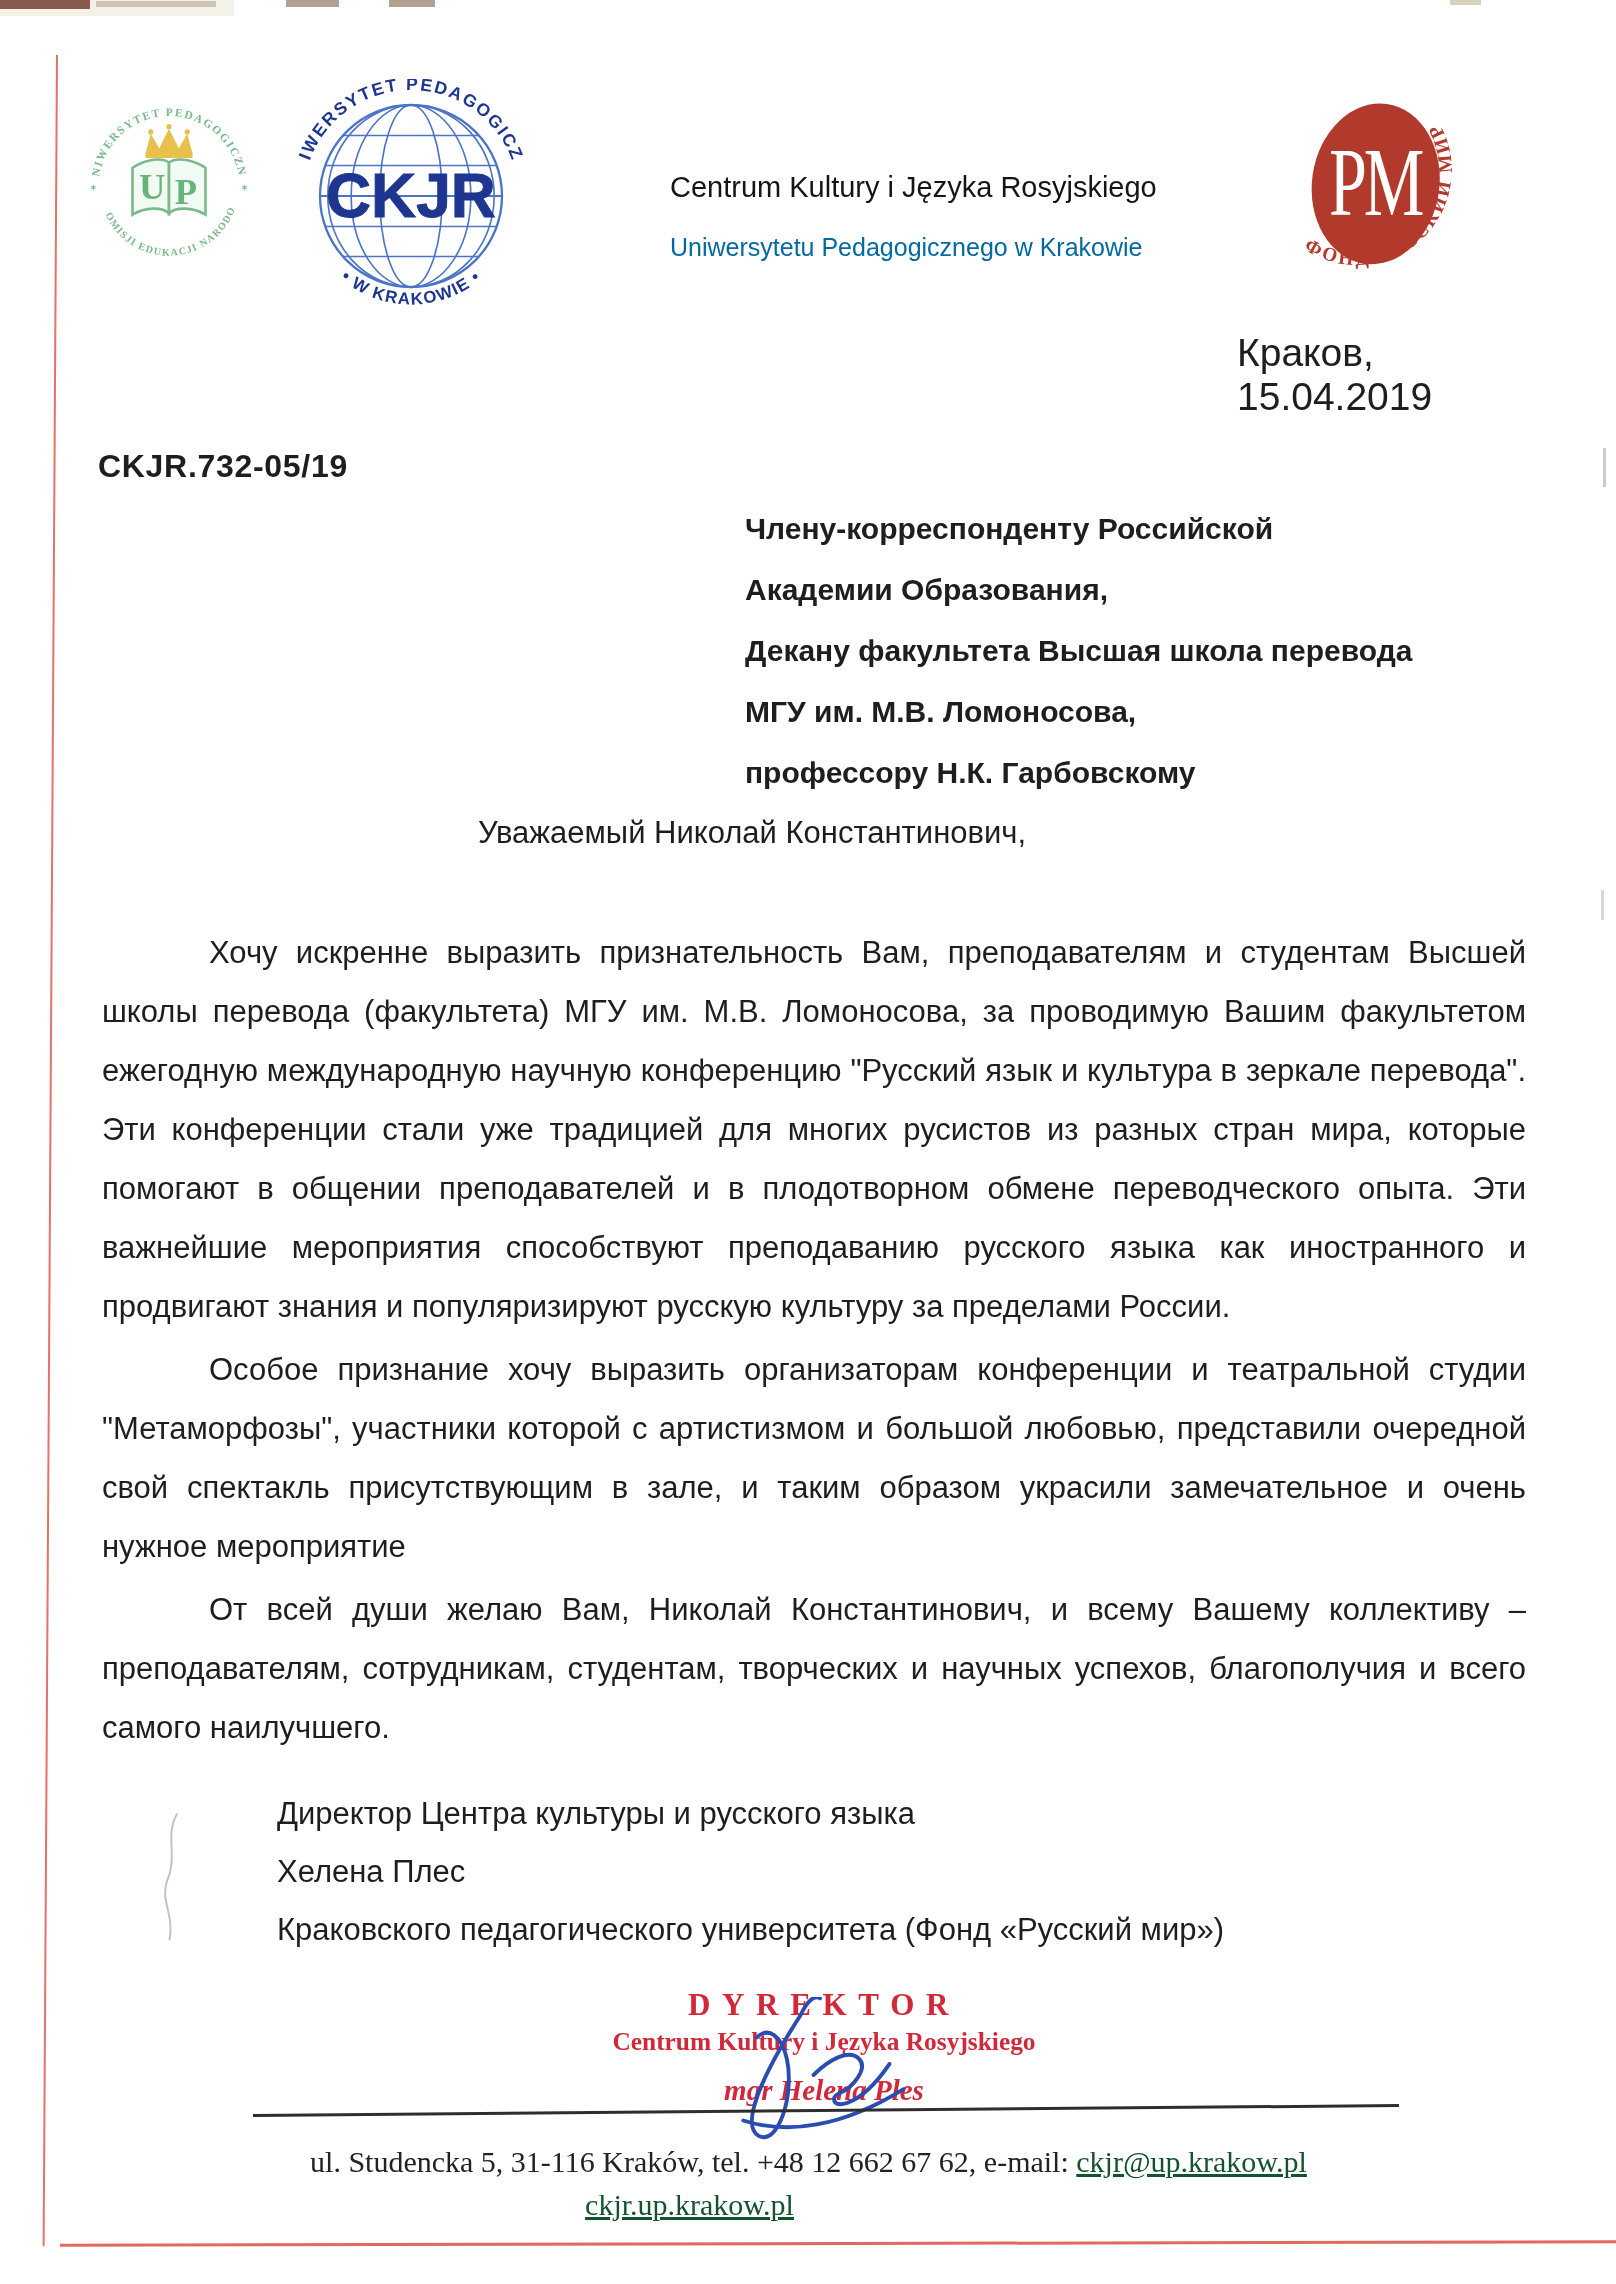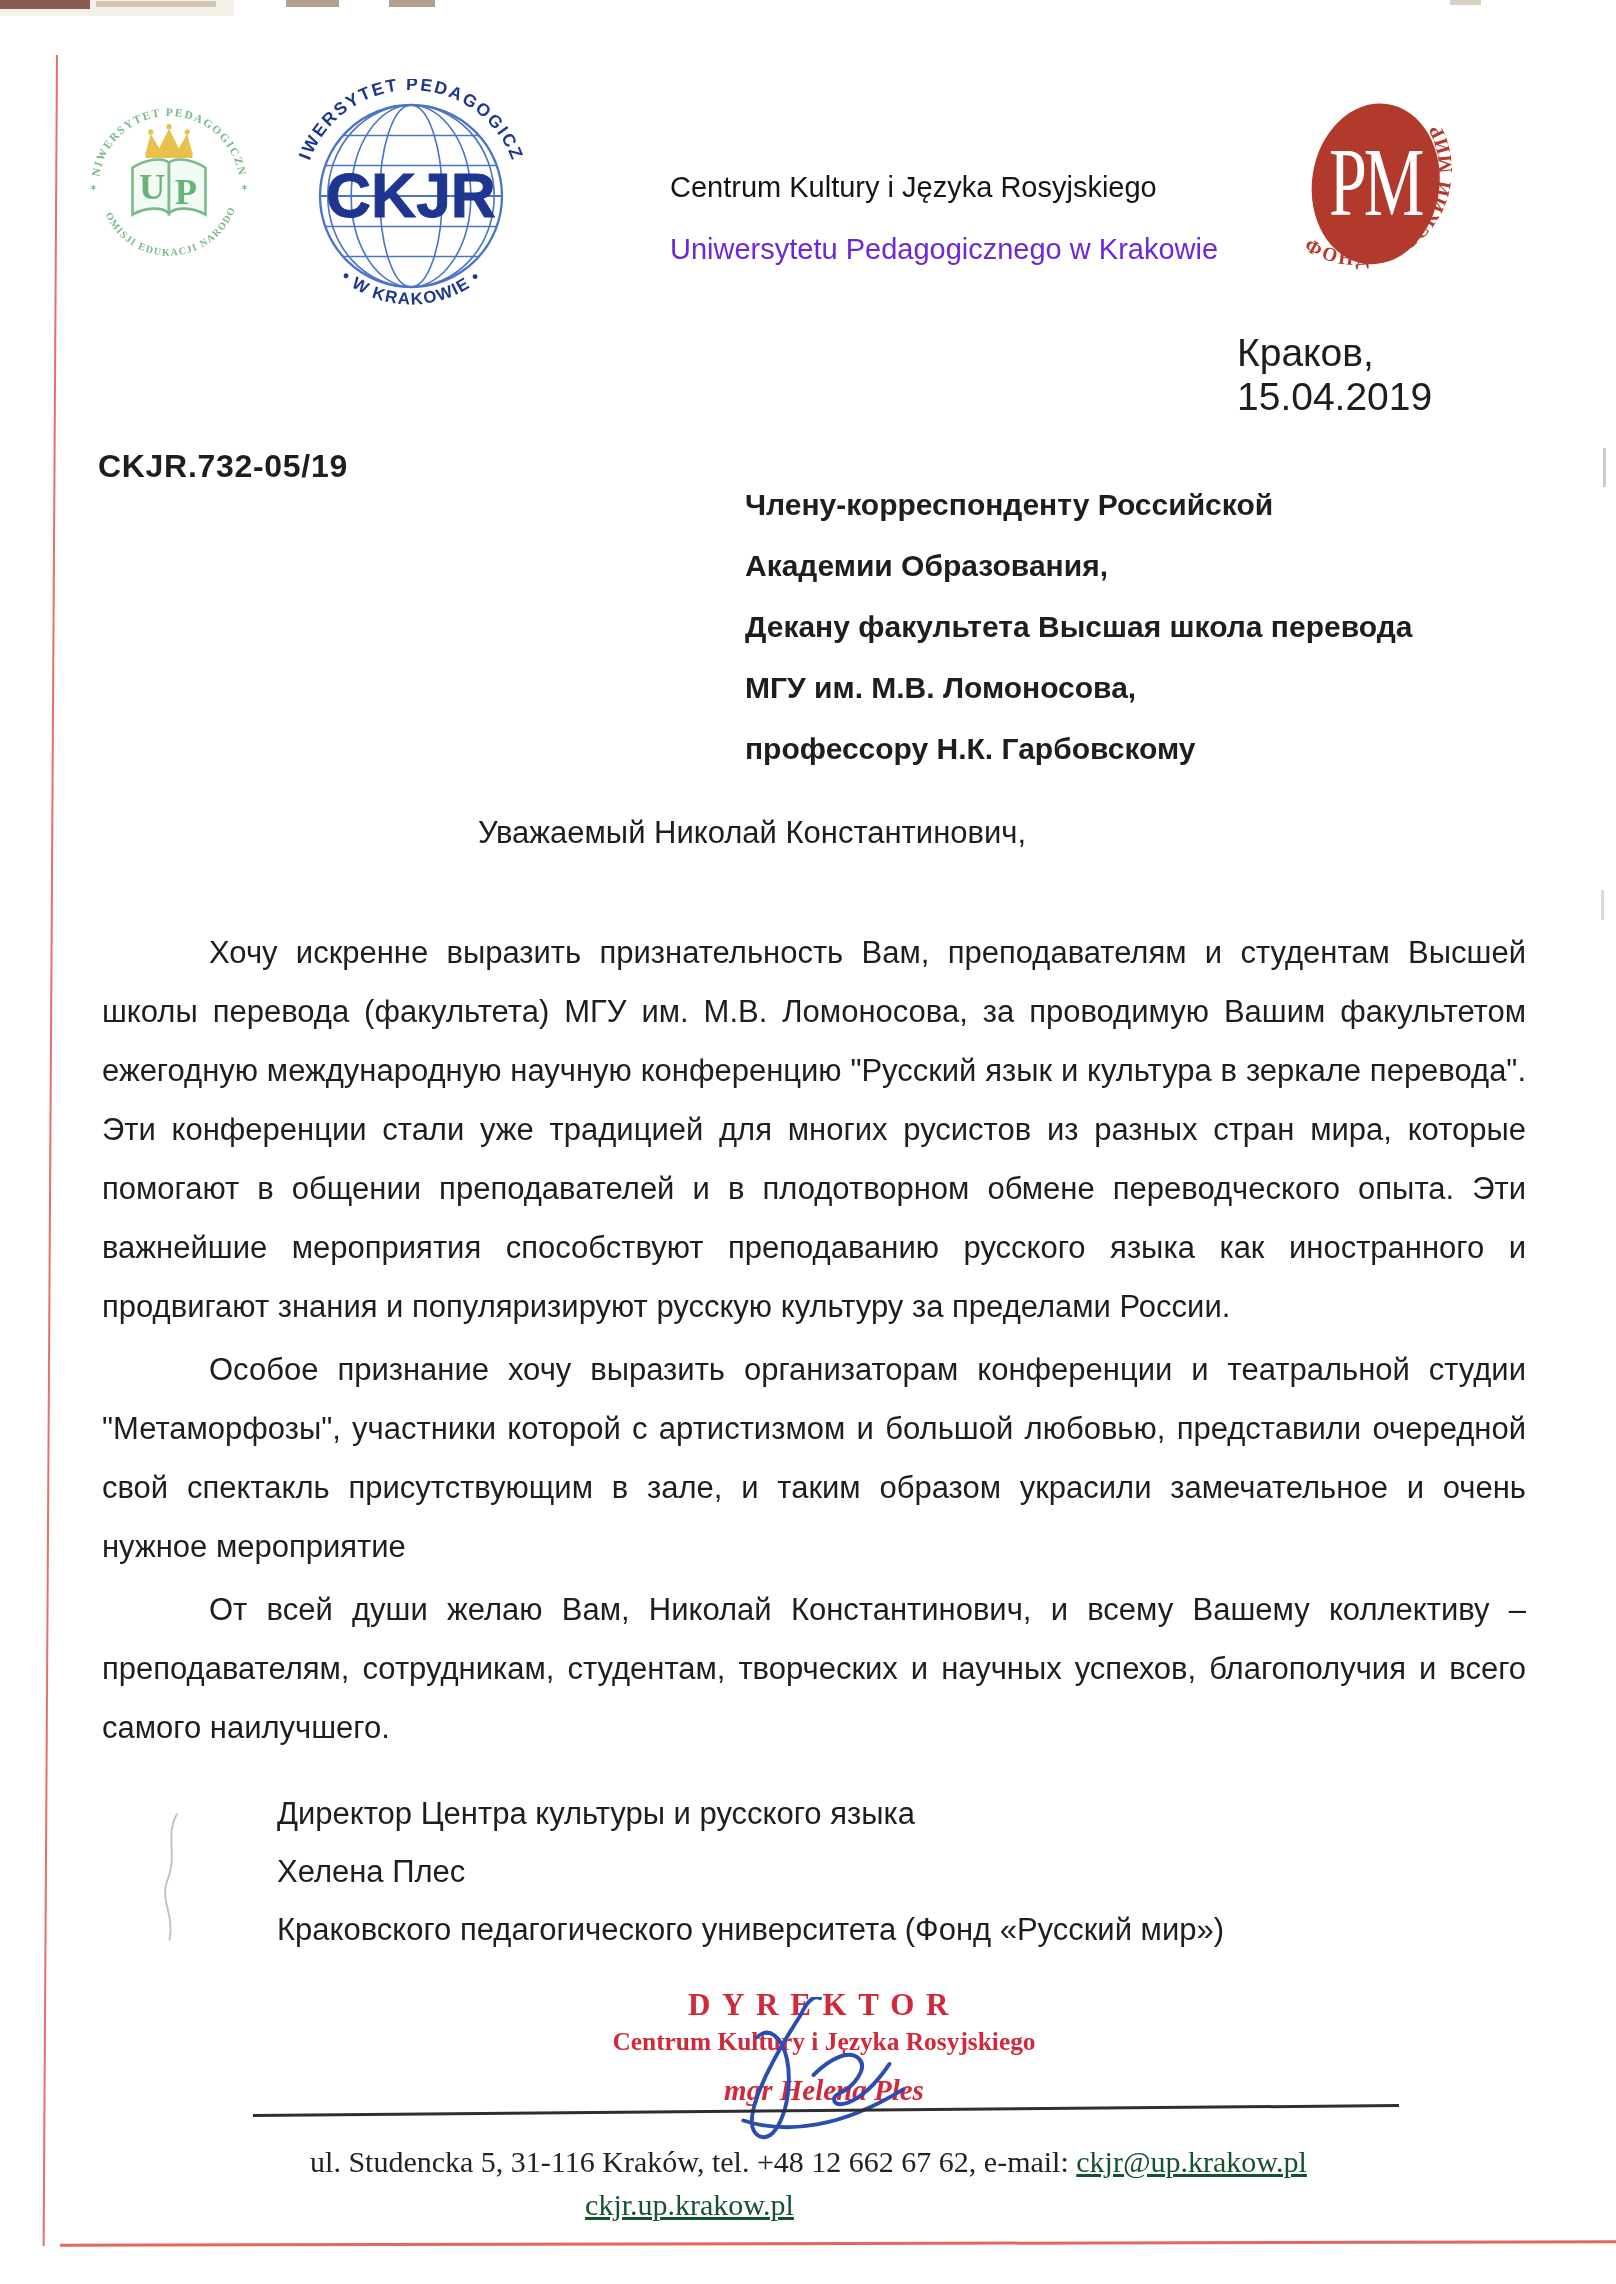--- a/index.html
+++ b/index.html
@@ -25,26 +25,26 @@
     position:absolute; left:60px; top:2242px; width:1557px; height:2.6px;
     background:#e0584d; transform:rotate(-0.12deg); opacity:.9;
   }
   .squiggle { position:absolute; left:159px; top:1810px; }
 
   
   .logo-up   { position:absolute; left:81px; top:98px; }
   .logo-ckjr { position:absolute; left:294px; top:79px; }
   .logo-rm   { position:absolute; left:1271px; top:85px; }
   .org-line1 { position:absolute; left:670px; top:171px; font-size:29px; color:#151515; }
-  .org-line2 { position:absolute; left:670px; top:233px; font-size:29px; color:#6d28d9; }
+  .org-line2 { position:absolute; left:670px; top:233px; font-size:25px; color:#0369a1; }
   .city-date { position:absolute; left:1237px; top:331px; width:282px; text-align:left; font-size:39px; }
 
   .reference { position:absolute; left:98px; top:448px; font-size:32px; font-weight:bold; letter-spacing:0.7px; }
 
-  .recipient { position:absolute; left:745px; top:474px; font-weight:bold; font-size:30px; line-height:61px; }
+  .recipient { position:absolute; left:745px; top:498px; font-weight:bold; font-size:30px; line-height:61px; }
 
   .salutation { position:absolute; left:478px; top:815px; font-size:31px; }
 
   .body-text { position:absolute; left:98px; top:919px; width:1432px; }
   .body-text p { margin:4px; font-size:31px; line-height:59px; text-align:justify; text-indent:107px; }
 
   .closing { position:absolute; left:277px; top:1785px; font-size:31px; line-height:58px; }
 
   .stamp { position:absolute; left:609px; top:1987px; width:430px; text-align:center;
            color:#d1293a; font-family:"Liberation Serif","DejaVu Serif",serif; }

